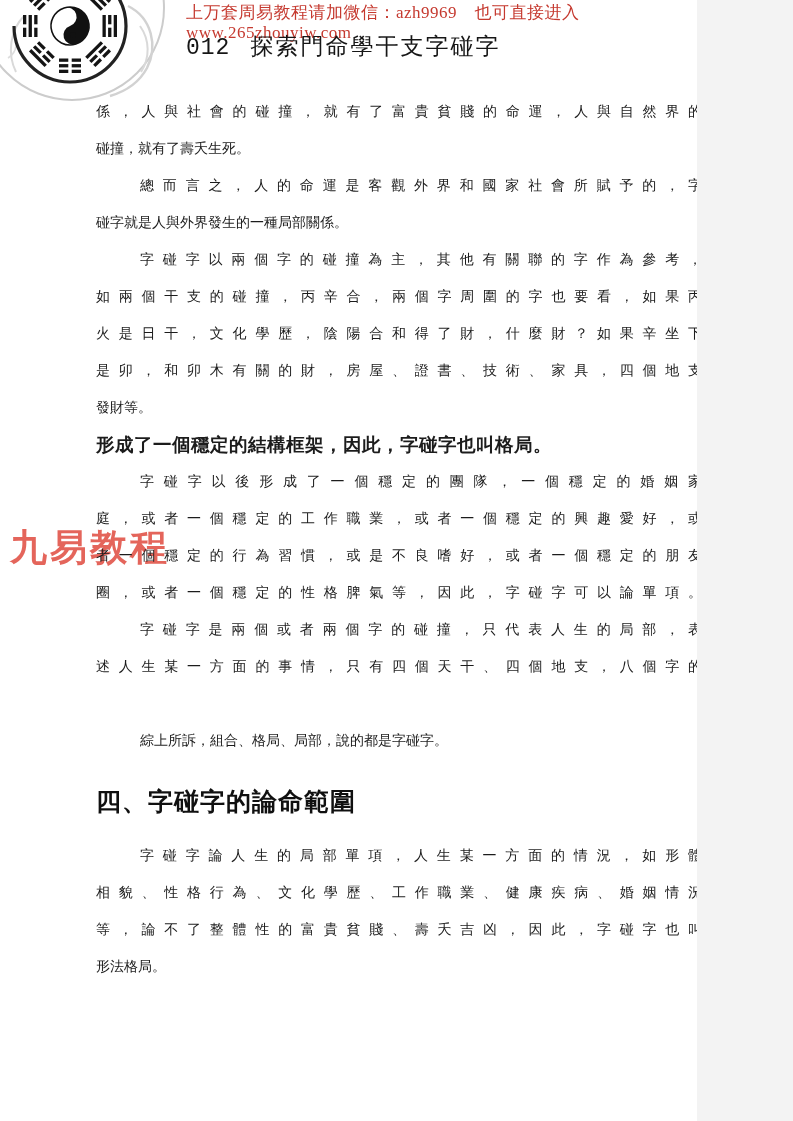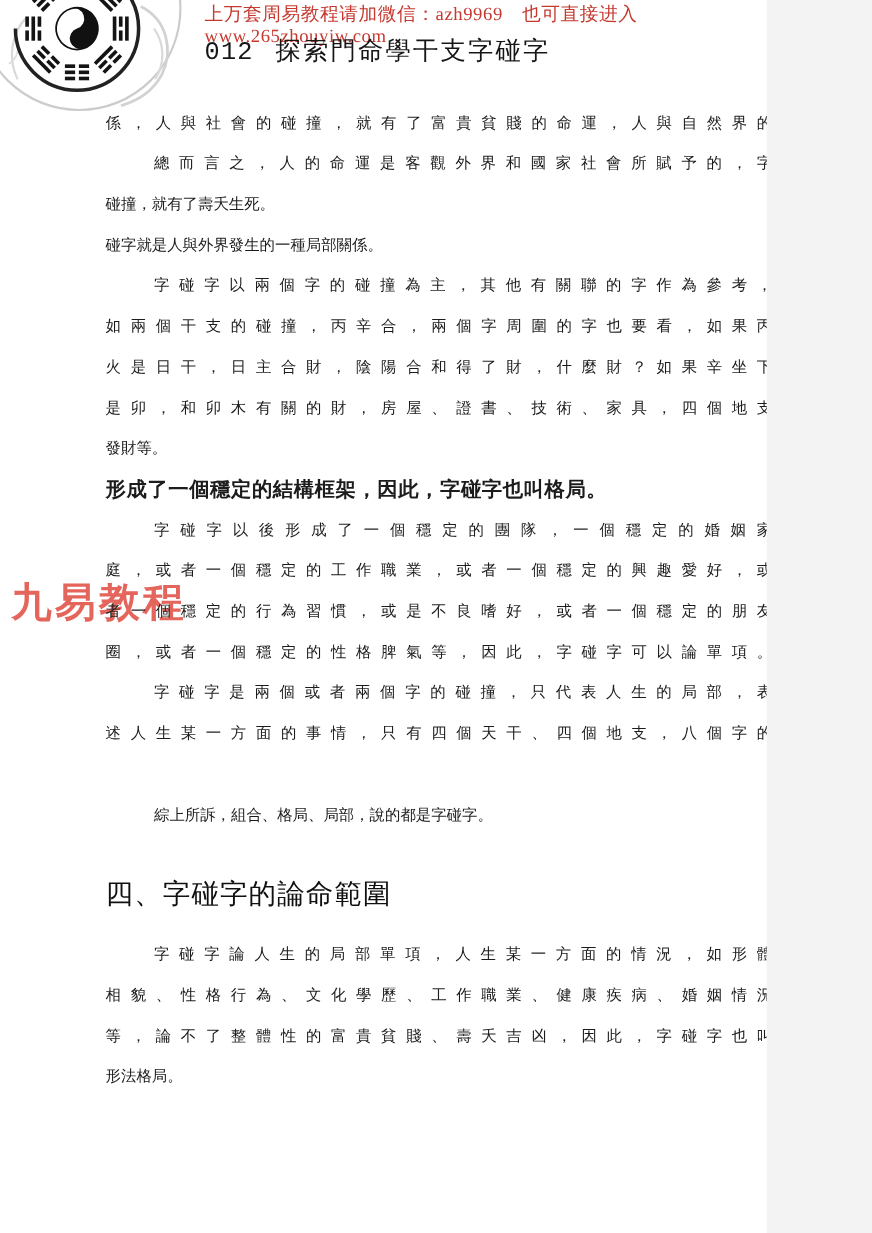--- a/index.html
+++ b/index.html
@@ -50,23 +50,23 @@
     text-justify:inter-character;
     overflow:hidden;
   }
   .line.indent{text-indent:44px;}
   .line.bold{
     font-family:"Liberation Sans","DejaVu Sans",sans-serif;
     font-weight:bold;font-size:18.5px;letter-spacing:.5px;
   }
   .line.heading{
     font-family:"Liberation Sans","DejaVu Sans",sans-serif;
-    font-weight:normal;font-size:25px;color:#101010;
+    font-weight:bold;font-size:25px;color:#101010;
     height:44px;line-height:44px;
-    margin-top:32px;margin-bottom:14px;letter-spacing:1px;
+    margin-top:20px;margin-bottom:14px;letter-spacing:1px;
   }
   .spacer{height:37px;}
   
   .edge-line{
     position:absolute;left:777px;top:0;width:1px;height:1121px;
     background:#dcdcdc;z-index:0;
   }
 </style>
 </head>
 <body>
@@ -149,26 +149,26 @@
   <div class="promo" style="color: rgb(197, 57, 47);">上万套周易教程请加微信：azh9969　也可直接进入www.265zhouyiw.com</div>
 
   <div class="page-header">
     <span class="num">012</span><span>探索門命學干支字碰字</span>
   </div>
 
   <div class="watermark" style="color: rgb(226, 85, 74);">九易教程</div>
 
   <div class="flow" style="color: rgb(28, 28, 28);">
       <div class="line fill">係，人與社會的碰撞，就有了富貴貧賤的命運，人與自然界的</div>
+      <div class="line">碰撞，就有了壽夭生死。</div>
       <div class="line indent fill">總而言之，人的命運是客觀外界和國家社會所賦予的，字</div>
-      <div class="line">碰撞，就有了壽夭生死。</div>
       <div class="line">碰字就是人與外界發生的一種局部關係。</div>
       <div class="line indent fill">字碰字以兩個字的碰撞為主，其他有關聯的字作為參考，</div>
       <div class="line fill">如兩個干支的碰撞，丙辛合，兩個字周圍的字也要看，如果丙</div>
-      <div class="line fill">火是日干，日主合財，陰陽合和得了財，什麼財？如果辛坐下</div>
+      <div class="line fill">火是日干，文化學歷，陰陽合和得了財，什麼財？如果辛坐下</div>
       <div class="line fill">是卯，和卯木有關的財，房屋、證書、技術、家具，四個地支</div>
       <div class="line">發財等。</div>
       <div class="line bold">形成了一個穩定的結構框架，因此，字碰字也叫格局。</div>
       <div class="line indent fill">字碰字以後形成了一個穩定的團隊，一個穩定的婚姻家</div>
       <div class="line fill">庭，或者一個穩定的工作職業，或者一個穩定的興趣愛好，或</div>
       <div class="line fill">者一個穩定的行為習慣，或是不良嗜好，或者一個穩定的朋友</div>
       <div class="line fill">圈，或者一個穩定的性格脾氣等，因此，字碰字可以論單項。</div>
       <div class="line indent fill">字碰字是兩個或者兩個字的碰撞，只代表人生的局部，表</div>
       <div class="line fill">述人生某一方面的事情，只有四個天干、四個地支，八個字的</div>
       <div class="spacer"></div>

